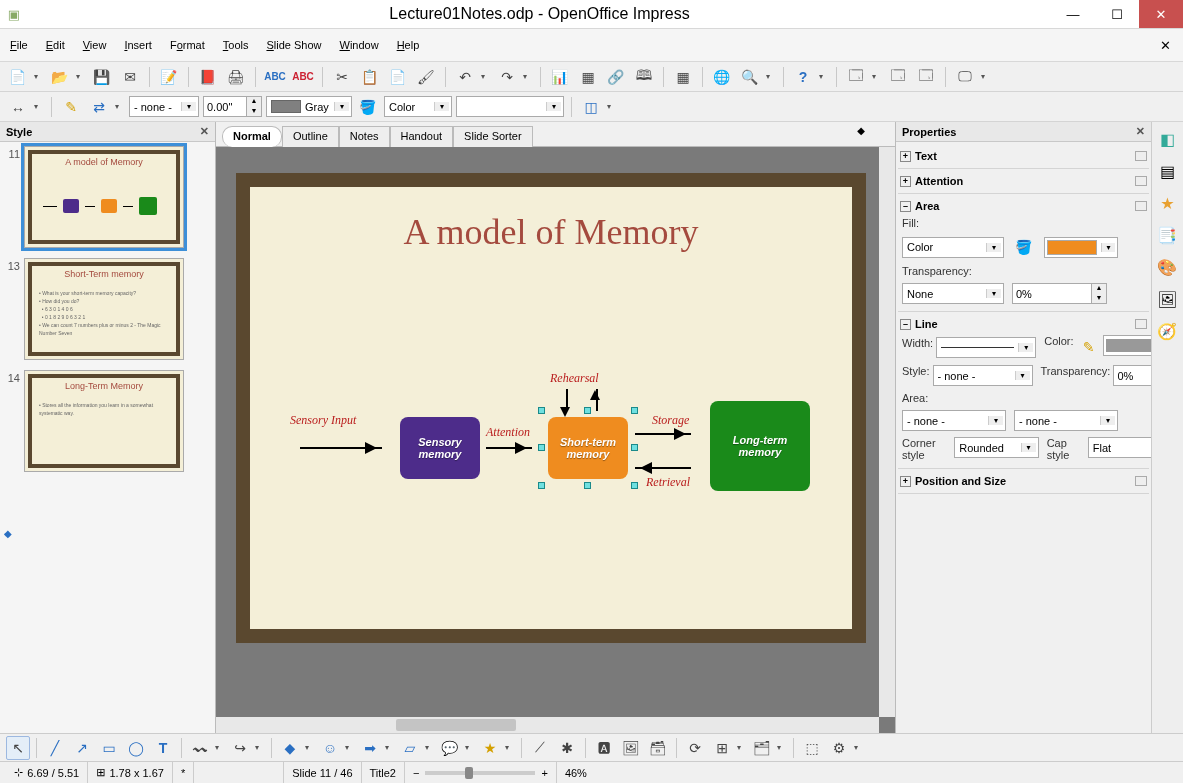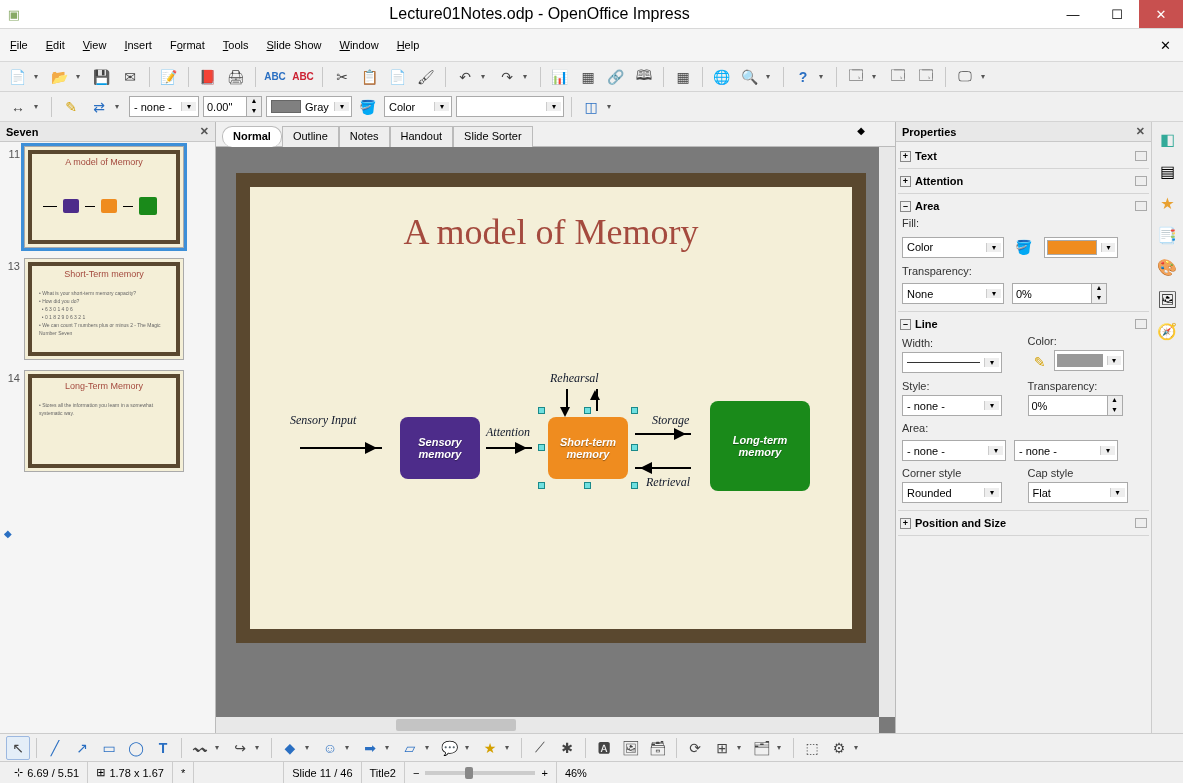--- a/index.html
+++ b/index.html
@@ -59,38 +59,38 @@
 .canvas { position: absolute; left: 20px; top: 26px; width: 630px; height: 470px; background: #5a482f; padding: 14px; }
 .canvas .inner { width: 100%; height: 100%; background: #f4efd8; position: relative; }
 .slidetitle { position: absolute; top: 24px; left: 0; right: 0; text-align: center; font-size: 36px; color: #a44a3e; font-family: Georgia, serif; }
 .diag { position: absolute; top: 190px; left: 40px; right: 20px; }
 .box { position: absolute; width: 80px; height: 62px; border-radius: 8px; color: #fff; font-weight: bold; font-style: italic; font-size: 11px; text-align: center; display: flex; align-items: center; justify-content: center; text-shadow: 0 1px 1px rgba(0,0,0,0.4); padding: 4px; }
 .box.sens { background: #4d2c8a; left: 110px; top: 40px; }
 .box.stm { background: #ef8c1f; left: 258px; top: 40px; }
 .box.ltm { background: #1a8a1a; left: 420px; top: 24px; width: 100px; height: 90px; }
 .handles { position: absolute; left: 252px; top: 34px; width: 92px; height: 74px; pointer-events: none; }
 .handles div { position: absolute; width: 7px; height: 7px; background: #6fe0e0; border: 1px solid #1a8a8a; }
-.lbl { position: absolute; font-style: italic; font-size: 12px; color: #0f172a; font-family: Georgia, serif; }
+.lbl { position: absolute; font-style: italic; font-size: 12px; color: #b91c1c; font-family: Georgia, serif; }
 .arrow { position: absolute; height: 2px; background: #000; }
 .arrow::after { content: ""; position: absolute; right: -1px; top: -5px; border: 6px solid transparent; border-left: 12px solid #000; }
 .arrow.rev::after { right: auto; left: -1px; border-left: 6px solid transparent; border-right: 12px solid #000; }
 .scroll-v { position: absolute; right: 0; top: 0; bottom: 16px; width: 16px; background: #e8e8e8; }
 .scroll-h { position: absolute; left: 0; right: 16px; bottom: 0; height: 16px; background: #e8e8e8; }
 .scroll-h .sthumb { position: absolute; left: 180px; width: 120px; top: 2px; bottom: 2px; background: #c4c4c4; border-radius: 2px; }
 
 
 .props { width: 256px; background: #f0f0f0; display: flex; flex-direction: column; border-left: 1px solid #bbb; }
 .pbody { flex: 1; padding: 2px; overflow: hidden; }
 .pgroup { border-bottom: 1px solid #d4d4d4; padding: 4px 2px; }
 .pgrouphdr { display: flex; align-items: center; gap: 4px; font-weight: 600; padding: 2px 0; }
 .pgrouphdr .exp { width: 11px; height: 11px; border: 1px solid #888; font-size: 9px; line-height: 9px; text-align: center; }
 .pgrouphdr .mini { margin-left: auto; width: 12px; height: 10px; border: 1px solid #aaa; background: #eee; }
 .prow { display: flex; gap: 8px; padding: 3px 2px; align-items: center; }
 .prow label { font-size: 11px; color: #333; }
-.pcol { flex: 1; display: flex; flex-direction: column; gap: 3px; }
+.pcol { flex: 1; display: flex; flex-direction: row; gap: 3px; }
 
 
 .sidetb { width: 32px; background: #eee; border-left: 1px solid #ccc; display: flex; flex-direction: column; align-items: center; padding-top: 8px; gap: 10px; }
 .sidetb div { width: 22px; height: 22px; font-size: 16px; text-align: center; }
 
 
 .drawbar { height: 28px; background: #f0f0f0; border-top: 1px solid #ccc; display: flex; align-items: center; padding: 0 6px; gap: 3px; }
 
 
 .statusbar { height: 22px; background: #f0f0f0; border-top: 1px solid #ccc; display: flex; align-items: center; padding: 0 6px; font-size: 11px; }
@@ -208,21 +208,21 @@
     </div>
   <div class="sep"></div>
   <div class="tbtn" style="color:#2a6fc2">◫</div>
   <div class="tdrop">▾</div>
 </div>
 
 <div class="workrow">
 
   <div class="slidespanel">
     <div class="panelhdr">
-      <span>Seven</span>
+      <span>Style</span>
       <span class="x">✕</span>
     </div>
     <div class="slidelist" style="position:relative">
       <div class="slideitem">
         <div class="slidenum">11</div>
         <div class="thumb sel">
             <div class="bord"></div>
             <div class="thtitle">A model of Memory</div>
           <div style="position:absolute;top:50px;left:18px;display:flex;align-items:center;gap:6px">
             <div style="width:14px;height:1px;background:#000"></div>

